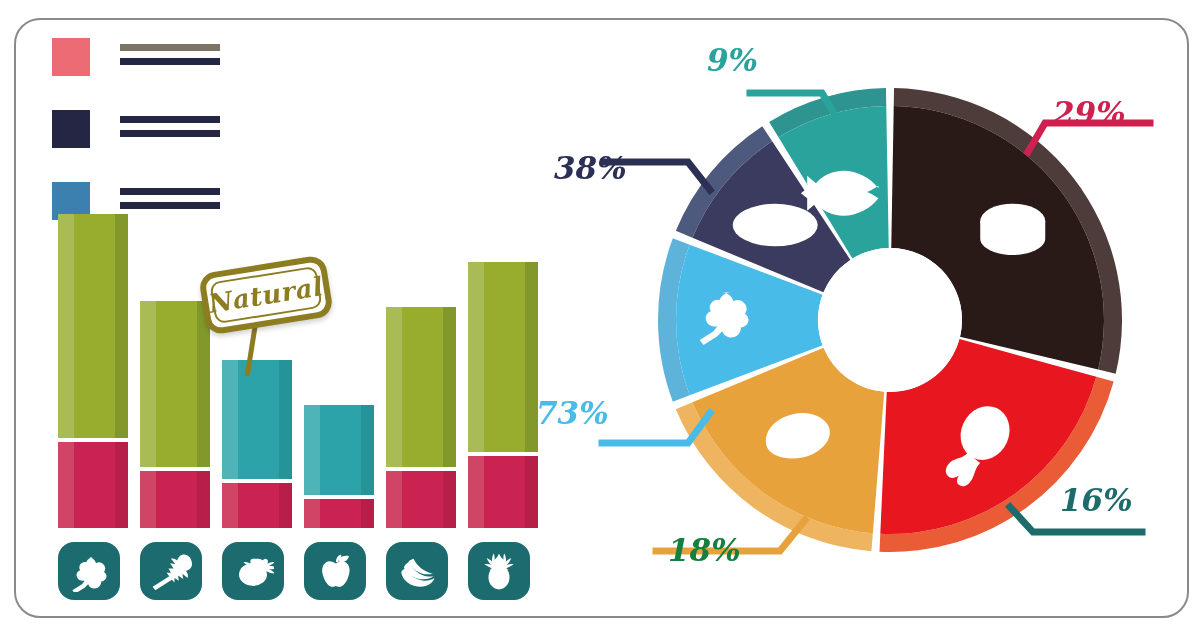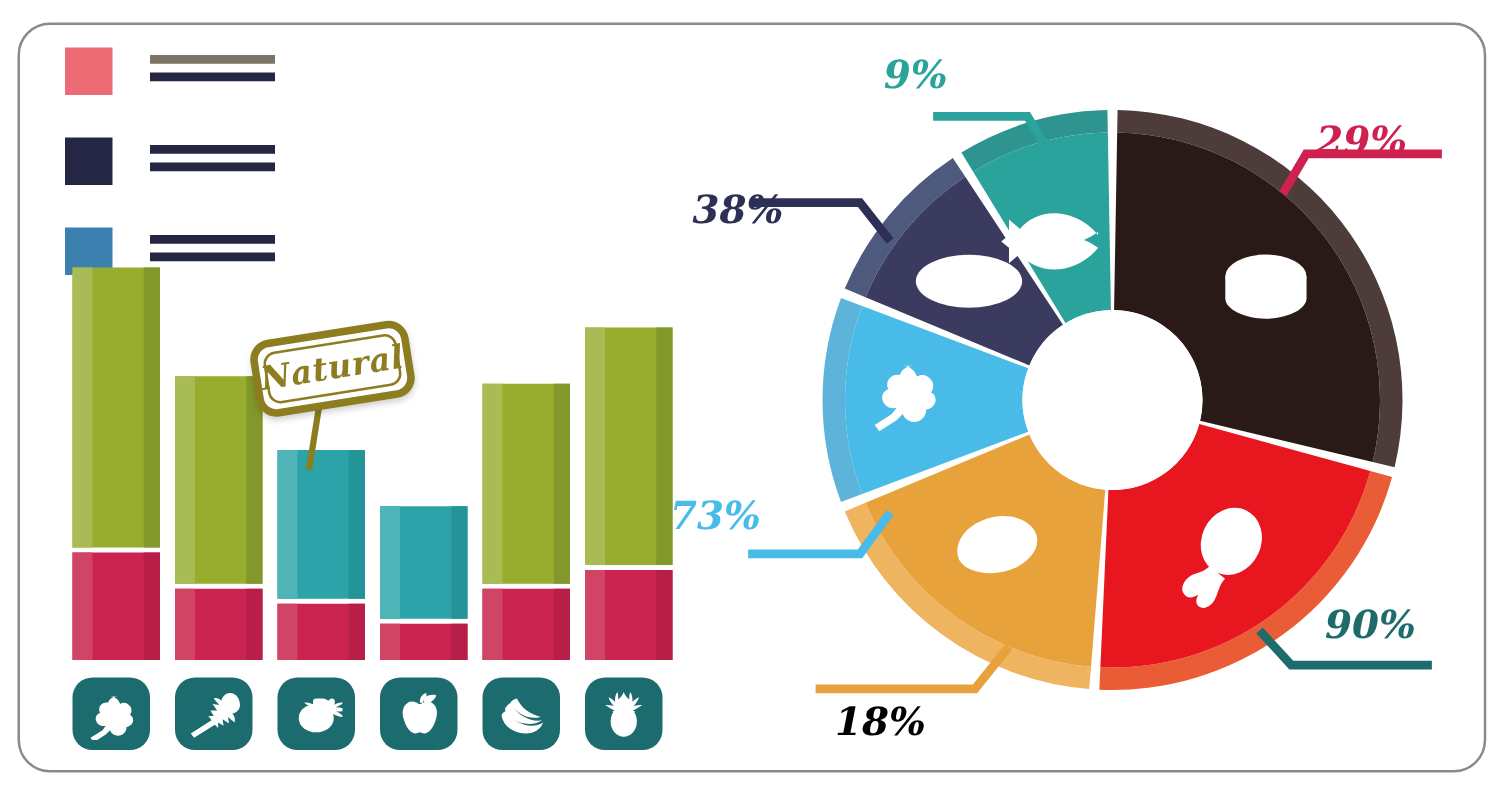--- a/index.html
+++ b/index.html
@@ -258,20 +258,20 @@
         </g>
         <circle cx="300" cy="300" r="72" fill="#ffffff"></circle>
         <polyline points="438,132 455,103 560,103" fill="none" stroke="#cf214f" stroke-width="7" stroke-linecap="square"></polyline>
         <polyline points="420,487 443,512 552,512" fill="none" stroke="#1d6b6b" stroke-width="7" stroke-linecap="square"></polyline>
         <polyline points="215,500 190,531 66,531" fill="none" stroke="#e8a23c" stroke-width="7" stroke-linecap="square"></polyline>
         <polyline points="120,393 98,423 12,423" fill="none" stroke="#48bbe8" stroke-width="7" stroke-linecap="square"></polyline>
         <polyline points="120,170 98,142 14,142" fill="none" stroke="#2d3055" stroke-width="7" stroke-linecap="square"></polyline>
         <polyline points="250,103 232,73 160,73" fill="none" stroke="#2ba39d" stroke-width="7" stroke-linecap="square"></polyline>
       </svg>
   <div class="pct" style="color: rgb(207, 33, 79); top: 30px; left: 463px; margin-top: 45px;">29%</div>
-      <div class="pct" style="color: rgb(29, 107, 107); top: 462px; left: 470px;">90%</div>
-      <div class="pct" style="color: #000000; top: 540px; left: 78px; width: 70px; ">18%</div>
+      <div class="pct" style="color: rgb(29, 107, 107); top: 462px; left: 470px;">16%</div>
+      <div class="pct" style="color: #15803d; top: 512px; left: 78px; width: 70px; ">18%</div>
       <div class="pct" style="color: rgb(72, 187, 232); top: 375px; left: -54px; width: 70px; text-align: right;">73%</div>
       <div class="pct" style="color: rgb(45, 48, 85); top: 130px; left: -36px; width: 70px; text-align: right;">38%</div>
       <div class="pct" style="color: rgb(43, 163, 157); top: 22px; left: 98px; width: 70px; text-align: right;">9%</div>
     </div>
 
 </div>
 
 </body></html>

